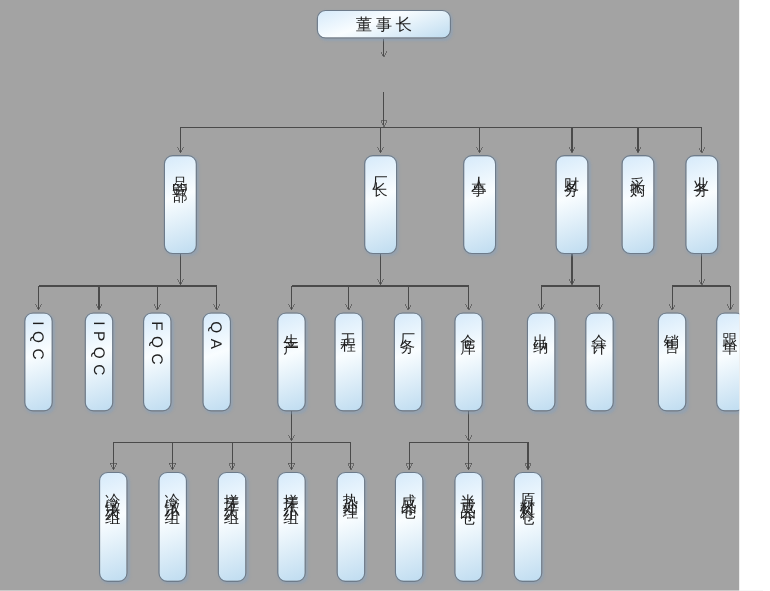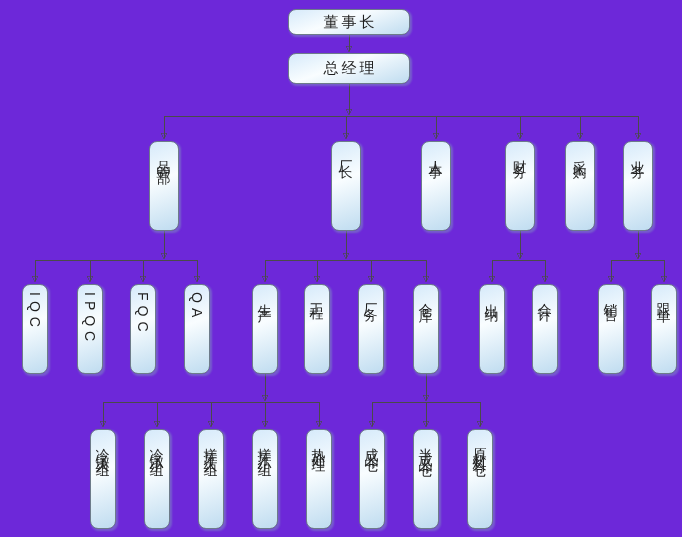--- a/index.html
+++ b/index.html
@@ -1,22 +1,21 @@
 <!DOCTYPE html>
 <html><head>
 <meta charset="utf-8">
 <style>
   html,body{margin:0;padding:0;background:#ffffff;}
   #canvas{
     position:relative;
     width:672px;height:537px;
-    background:#6d28d9;
+    background:#a3a3a3;
     font-family:"Liberation Sans","DejaVu Sans",sans-serif;
     overflow:hidden;
-    padding-left:10px;
   }
   #wires{position:absolute;left:0;top:0;width:700px;height:537px;}
   .node{
     position:absolute;
     box-sizing:border-box;
     border:1px solid #6d7b8a;
     border-radius:8px;
     background:linear-gradient(160deg,#d6eafa 0%,#f9fdff 42%,#bfdcf0 100%);
     box-shadow:1.5px 1.5px 2px rgba(130,160,190,.45);
     display:flex;
@@ -95,23 +94,20 @@
     <path d="M426,374 V400" marker-end="url(#arr)"></path>
     <path d="M372,402 H480"></path>
     <path d="M372,402 V426" marker-end="url(#arr)"></path>
     <path d="M426,402 V426" marker-end="url(#arr)"></path>
     <path d="M480,402 V426" marker-end="url(#arr)"></path>
   </svg>
 
   <div class="node h" style="left:288px;top:9px;width:122px;height:26px">
       <span class="htext">董事长</span>
     </div>
-  <div class="node h" style="left:288px;top:53px;width:122px;height:31px">
-      <span class="htext">总经理</span>
-    </div>
 
   <div class="node v" style="left:149px;top:141px;width:30px;height:90px">
       <span class="vtext">品管部</span>
     </div>
   <div class="node v" style="left:331px;top:141px;width:30px;height:90px">
       <span class="vtext">厂长</span>
     </div>
   <div class="node v" style="left:421px;top:141px;width:30px;height:90px">
       <span class="vtext">人事</span>
     </div>

